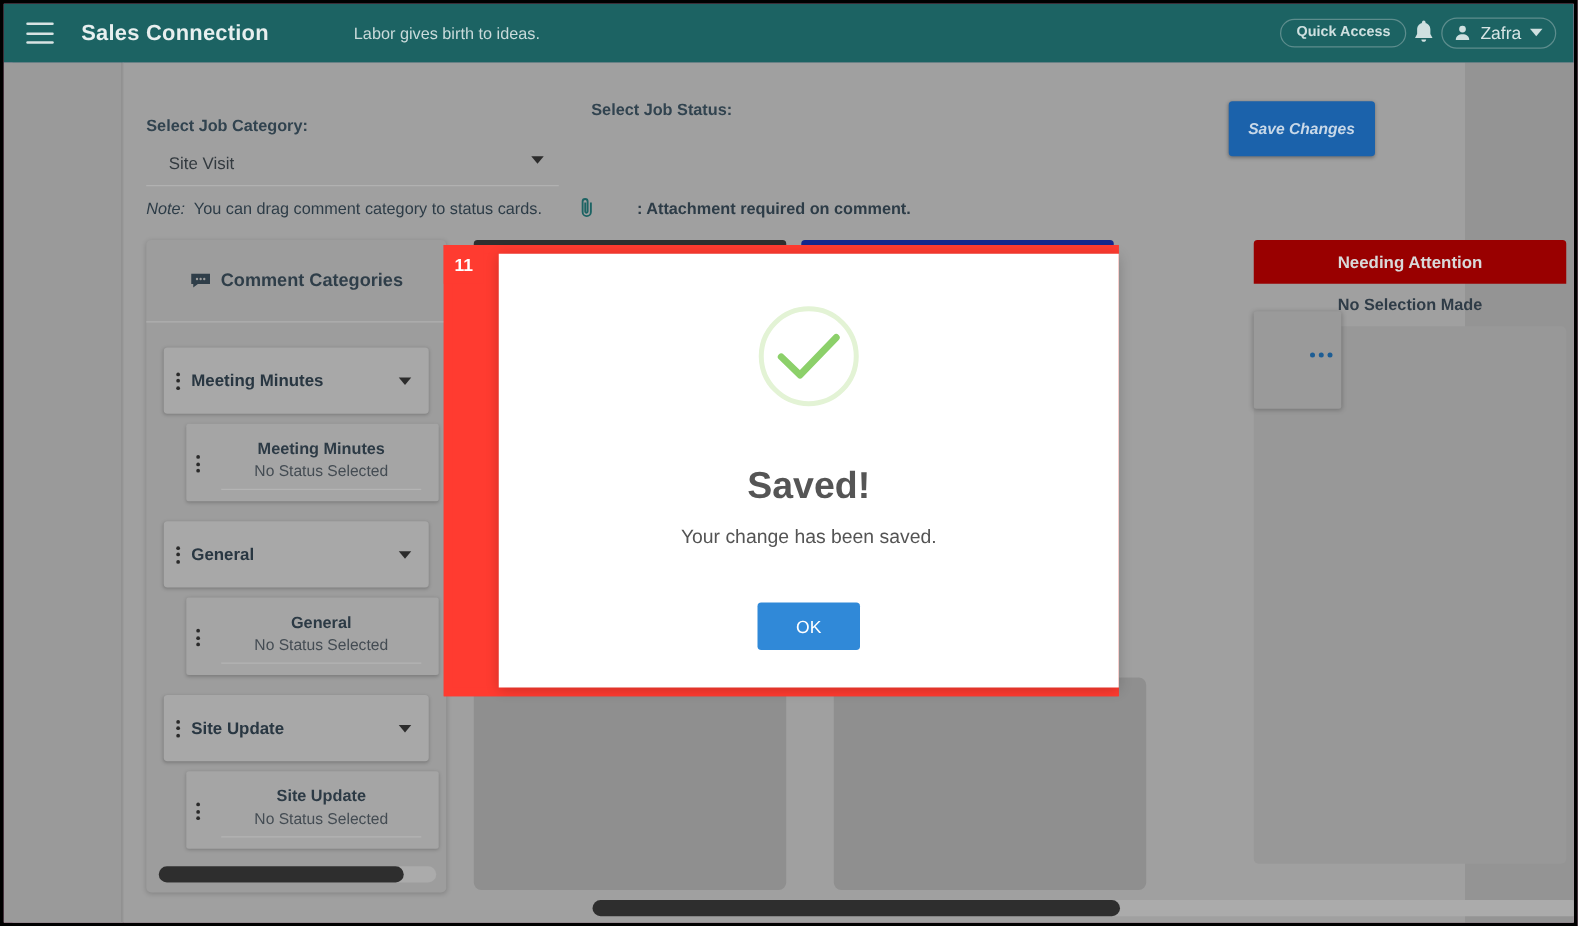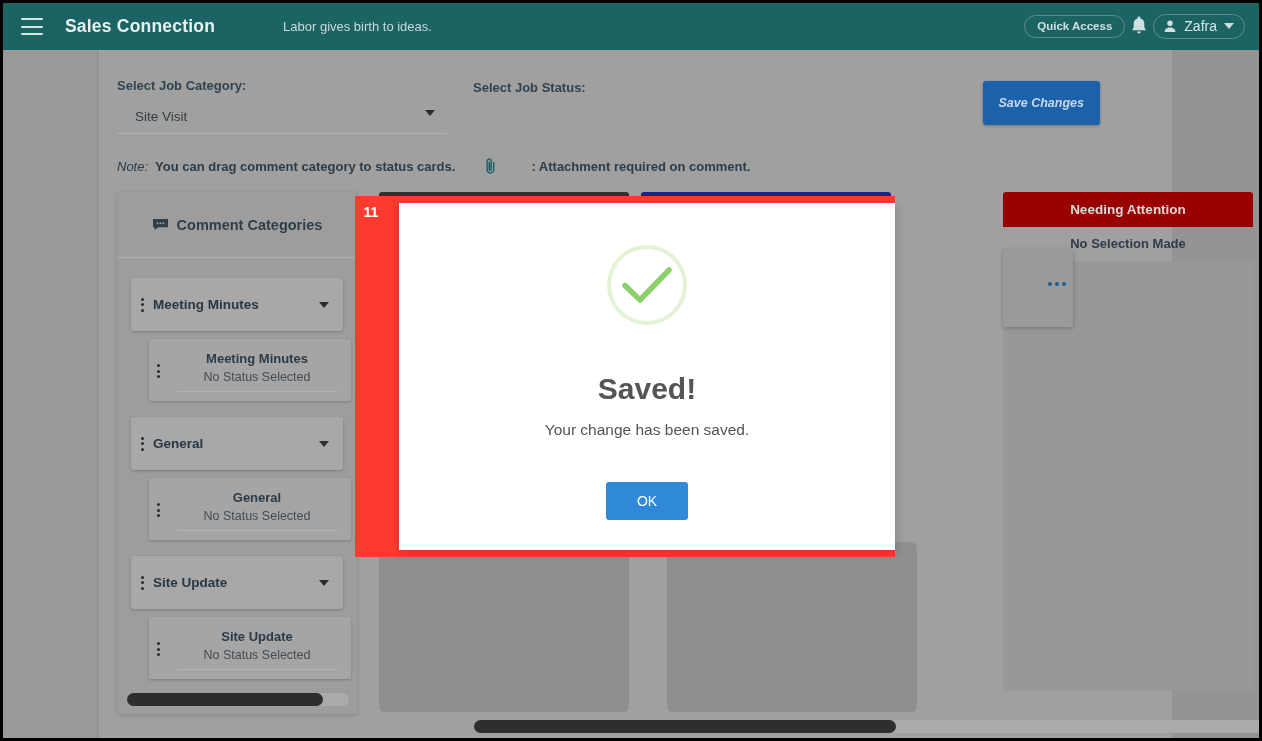--- a/index.html
+++ b/index.html
@@ -96,21 +96,21 @@
     box-shadow: 0 1px 3px rgba(0,0,0,.3);
     font-style: italic;
   }
 
   
   #note-row {
     position: absolute; left: 18px; top: 107px;
     display: flex; align-items: center; gap: 7px; font-size: 13px;
   }
   #note-row .note-word { font-style: italic; font-weight: normal; color: #2d3c47; }
-  #note-row .note-text { font-weight: bold; color: #2d3c47; }
+  #note-row .note-text { font-weight: normal; color: #2d3c47; }
   #clip-note { display: flex; align-items: center; gap: 6px; margin-left: 22px; }
   #clip-note .ctext { font-weight: bold; color: #2d3c47; font-size: 13px; margin-left: 28px; }
 
   
   #board {
     position: absolute; left: 18px; top: 142px; right: 0; bottom: 0;
   }
   .panel {
     position: absolute; background: #969696;
     border-radius: 4px; box-shadow: 0 1px 4px rgba(0,0,0,.18);
@@ -279,21 +279,21 @@
       </div>
     </div>
   </div>
 
   <div id="body-wrap">
     <div id="left-rail"></div>
     <div id="right-gutter"></div>
 
     <div id="content">
 
-      <div class="filter-block" style="left:18px; top:28px; width:330px;">
+      <div class="filter-block" style="left:18px; top:43px; width:330px;">
         <div class="filter-label">Select Job Category:</div>
         <div class="select-field">
           <span class="select-value">Site Visit</span>
           <span class="caret-down-dk"></span>
         </div>
       </div>
 
       <div class="filter-block" style="left:374px; top:30px; width:330px;">
         <div class="filter-label">Select Job Status:</div>
       </div>

